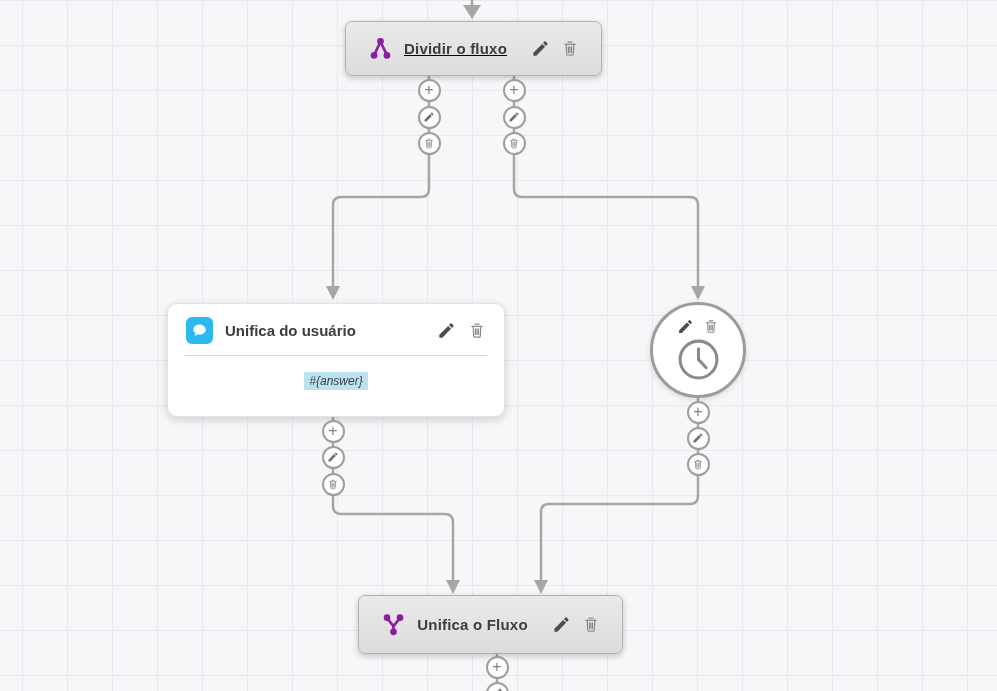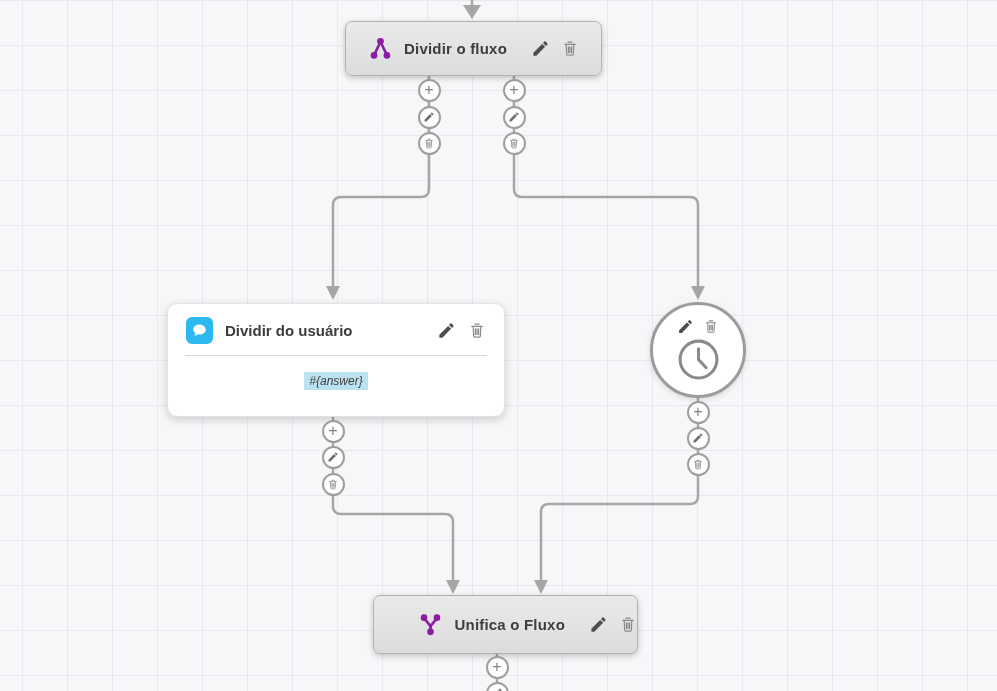--- a/index.html
+++ b/index.html
@@ -25,22 +25,22 @@
   
   .gray-node{
     position:absolute;z-index:2;
     display:flex;align-items:center;justify-content:center;gap:11px;
     background:linear-gradient(180deg,#eaeaea,#dcdcdc);
     border:1px solid var(--node-border,#b2b2b2);
     border-radius:7px;
     box-shadow:0 2px 6px rgba(0,0,0,.22);
     cursor:move;
   }
-  #split-node{left:345px;top:21px;width:255px;height:53px;}
-  #merge-node{left:373px;top:595px;width:263px;height:57px;justify-content:flex-end;}
+  #split-node{left:345px;top:21px;width:255px;height:53px;text-decoration:underline;}
+  #merge-node{left:358px;top:595px;width:263px;height:57px;}
   .node-title{font-weight:bold;font-size:15px;color:#3d3d3d;letter-spacing:.2px;}
   .action-icon{display:flex;align-items:center;cursor:pointer;}
   .action-gap{width:2px;}
 
   
   #msg-card{
     position:absolute;z-index:2;
     left:167px;top:303px;width:336px;height:112px;
     background:#ffffff;border:1px solid #e2e2e2;border-radius:10px;
     box-shadow:0 3px 10px rgba(0,0,0,.16);
@@ -150,21 +150,21 @@
     </span>
   </div>
 
   <div id="msg-card">
     <div class="msg-header">
       <span class="msg-icon">
         <svg width="19" height="19" viewBox="0 0 24 24">
             <path fill="#ffffff" d="M12 4.5c-4.3 0-7.8 2.7-7.8 6.1 0 1.9 1.1 3.5 2.8 4.6-.2 1-.7 2.3-1.7 3.3 1.7-.2 3.2-.9 4.2-1.6.8.2 1.6.3 2.5.3 4.3 0 7.8-2.7 7.8-6.1S16.3 4.5 12 4.5z"></path>
           </svg>
       </span>
-      <span class="msg-title">Dividir do usuário</span>
+      <span class="msg-title">Unifica do usuário</span>
       <span class="action-icon">
         <svg width="19" height="19" viewBox="0 0 24 24">
             <path fill="#4d4d4d" d="M3 17.25V21h3.75L17.81 9.94l-3.75-3.75L3 17.25zM20.71 7.04c.39-.39.39-1.02 0-1.41l-2.34-2.34c-.39-.39-1.02-.39-1.41 0l-1.83 1.83 3.75 3.75 1.83-1.83z"></path>
           </svg>
       </span>
       <span class="action-icon">
         <svg width="18" height="19" viewBox="0 0 24 24" fill="none" stroke="#8a8a8a" stroke-width="1.6" stroke-linecap="round" stroke-linejoin="round">
           <path d="M9.3 3.6h5.4"></path>
             <path d="M5 6.4h14"></path>
           <path d="M6.9 6.4l.65 13a1.4 1.4 0 0 0 1.4 1.3h6.1a1.4 1.4 0 0 0 1.4-1.3l.65-13"></path>

